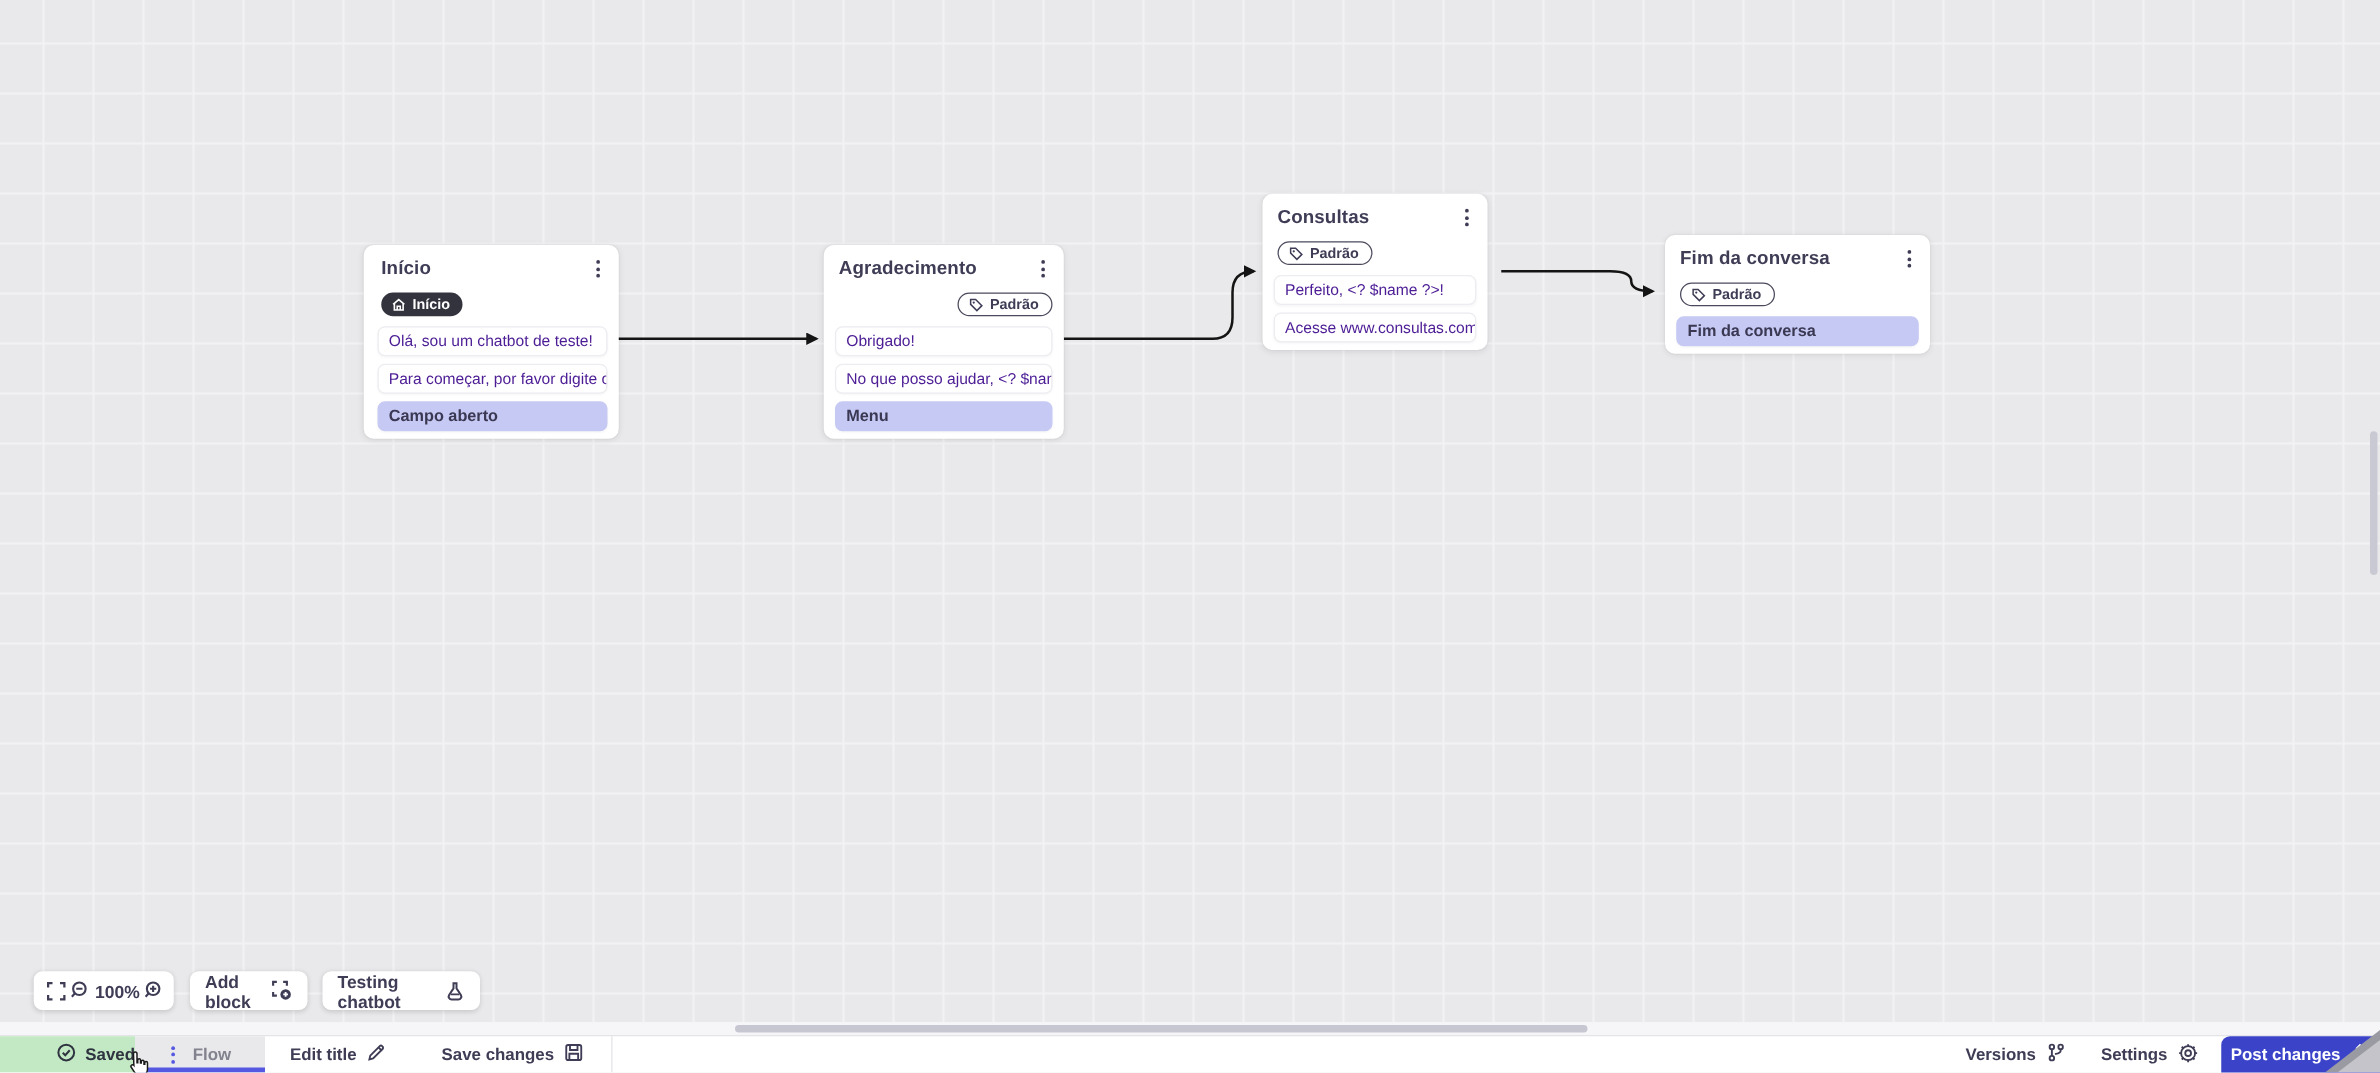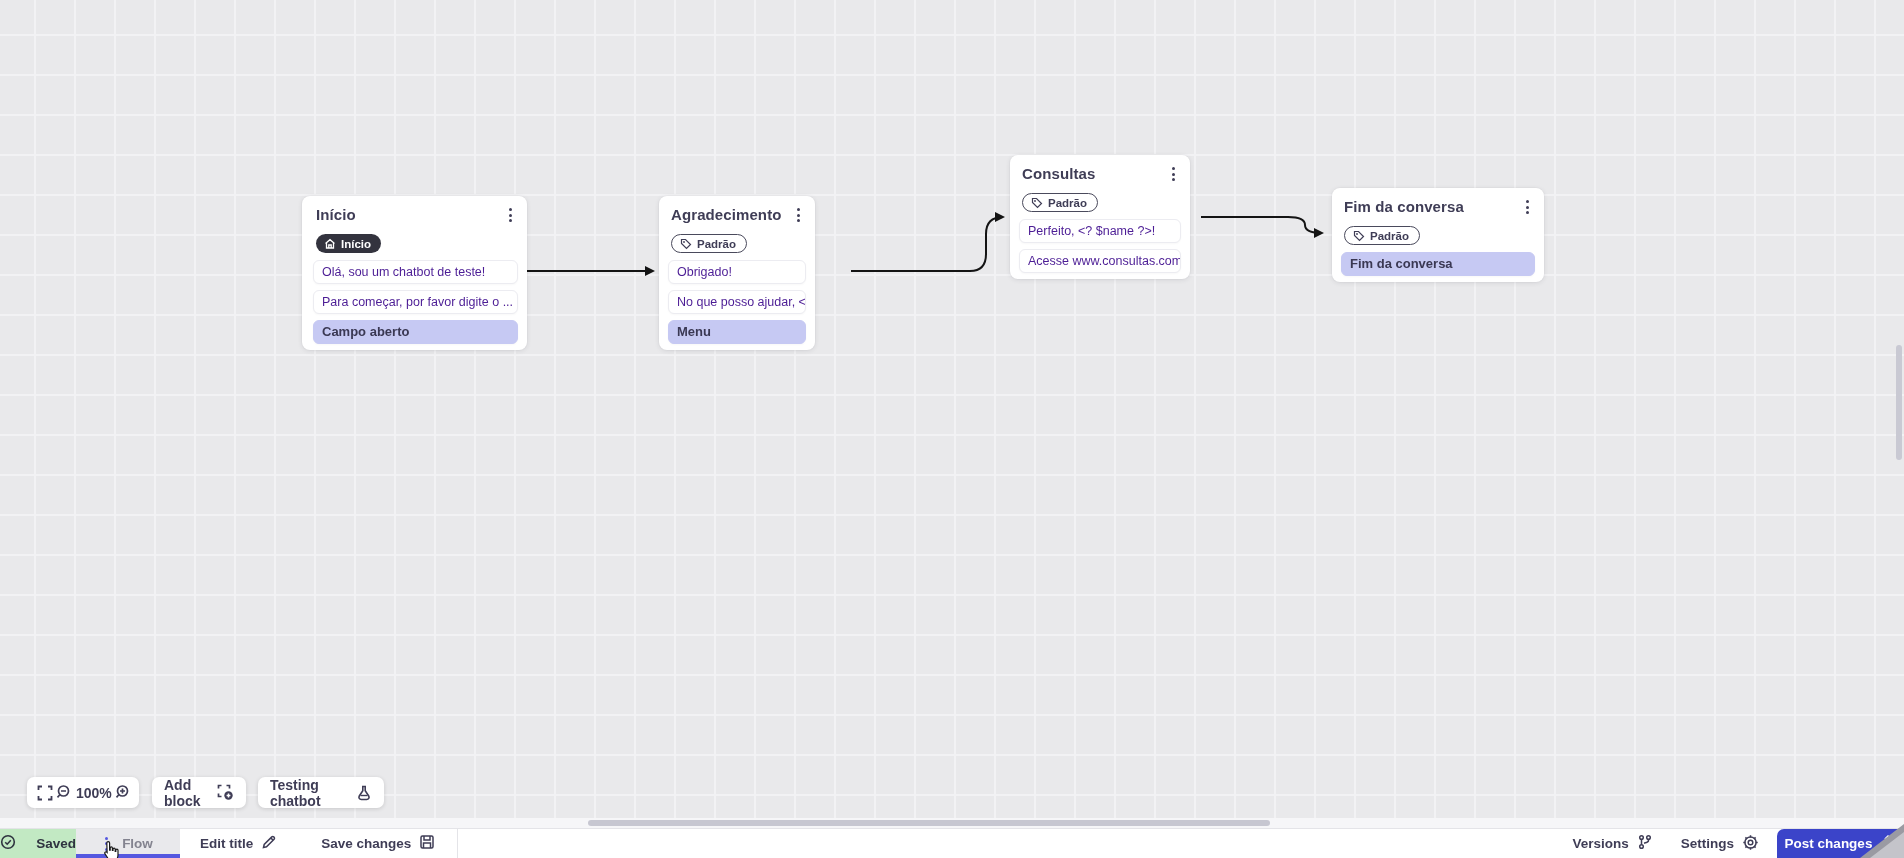--- a/index.html
+++ b/index.html
@@ -44,21 +44,21 @@
 
   
   #hscroll-track { position:absolute; left:0; top:818px; width:1904px; height:10px; background:#f6f6f8; }
   #hscroll-thumb { position:absolute; left:588px; top:2px; width:682px; height:6px; background:#c7c7d1; border-radius:3px; }
   #vscroll-thumb { position:absolute; right:2px; top:345px; width:6px; height:115px; background:#c9c9d3; border-radius:3px; }
 
   
   #statusbar { position:absolute; left:0; top:828px; width:1904px; height:30px; background:#fff;
     border-top:1px solid #e4e4e8; display:flex; align-items:stretch; color:#3f3d56; font-size:13.5px; font-weight:700; }
   .sb-cell { display:flex; align-items:center; gap:7px; }
-  #sb-saved { width:76px; justify-content:space-between; background:#c2e9c3; color:#2f3440; }
+  #sb-saved { width:108px; justify-content:flex-end; background:#c2e9c3; color:#2f3440; }
   #sb-flow { width:104px; justify-content:center; background:#e9e9ec; position:relative; gap:12px; cursor:pointer; }
   #sb-flow .flow-label { color:#83838f; }
   #sb-flow .underline { position:absolute; left:0; bottom:0; width:100%; height:4px; background:#5558e0; }
   #sb-flow .kebab { padding:2px; }
   #sb-flow .kebab i { background:#5558e0; }
   .sb-btn { display:flex; align-items:center; gap:8px; cursor:pointer; }
   #sb-edit { margin-left:20px; }
   #sb-savechanges { margin-left:44px; }
   .sb-divider { width:1px; background:#e4e4e8; margin:0 0 0 22px; }
   #sb-right { margin-left:auto; display:flex; align-items:center; }
@@ -81,36 +81,36 @@
       <defs>
         <marker id="arrow" markerUnits="userSpaceOnUse" markerWidth="11" markerHeight="11" refX="8" refY="5" orient="auto">
           <path d="M0,0 L10,5 L0,10 Z" fill="#141414"></path>
         </marker>
       </defs>
     <path d="M 483 271 H 653" class="edge" marker-end="url(#arrow)"></path>
         <path d="M 851 271 H 970 Q 986 271 986 254 V 234 Q 986 217 1003 217" class="edge" marker-end="url(#arrow)"></path>
         <path d="M 1201 217 H 1288 Q 1305 217 1305 225 Q 1305 233 1322 233" class="edge" marker-end="url(#arrow)"></path>
       </svg>
 
-  <div class="node" style="left: 302px; top: 196px; width: 225px; padding-left: 11px;"><div class="node-header">
+  <div class="node" style="left: 291px; top: 196px; width: 204px; padding-left: 11px;"><div class="node-header">
           <div class="node-title">Início</div>
           <div class="kebab">
             <i></i>
             <i></i>
             <i></i>
           </div>
         </div><div class="badge dark">
           <span>
             <svg width="12" height="12" viewBox="0 0 12 12" fill="none" stroke="#fff" stroke-width="1.3">
               <path d="M1.5 5.5 6 1.7l4.5 3.8 M2.5 5v5h7V5 M4.8 10V7h2.4v3"></path>
             </svg>
           </span>
           <span>Início</span>
         </div><div class="item">Olá, sou um chatbot de teste!</div><div class="item">Para começar, por favor digite o ...</div><div class="item action">Campo aberto</div></div>
-      <div class="node" style="left: 659px; top: 196px; width: 156px;"><div class="node-header">
+      <div class="node" style="left: 659px; top: 196px; width: 192px; text-align: right;"><div class="node-header">
           <div class="node-title">Agradecimento</div>
           <div class="kebab">
             <i></i>
             <i></i>
             <i></i>
           </div>
         </div><div class="badge outline">
           <span>
             <svg width="12" height="12" viewBox="0 0 12 12" fill="none" stroke="#3f3d56" stroke-width="1.2">
               <path d="M1.5 1.5h4l5 5-4 4-5-5v-4z"></path>

